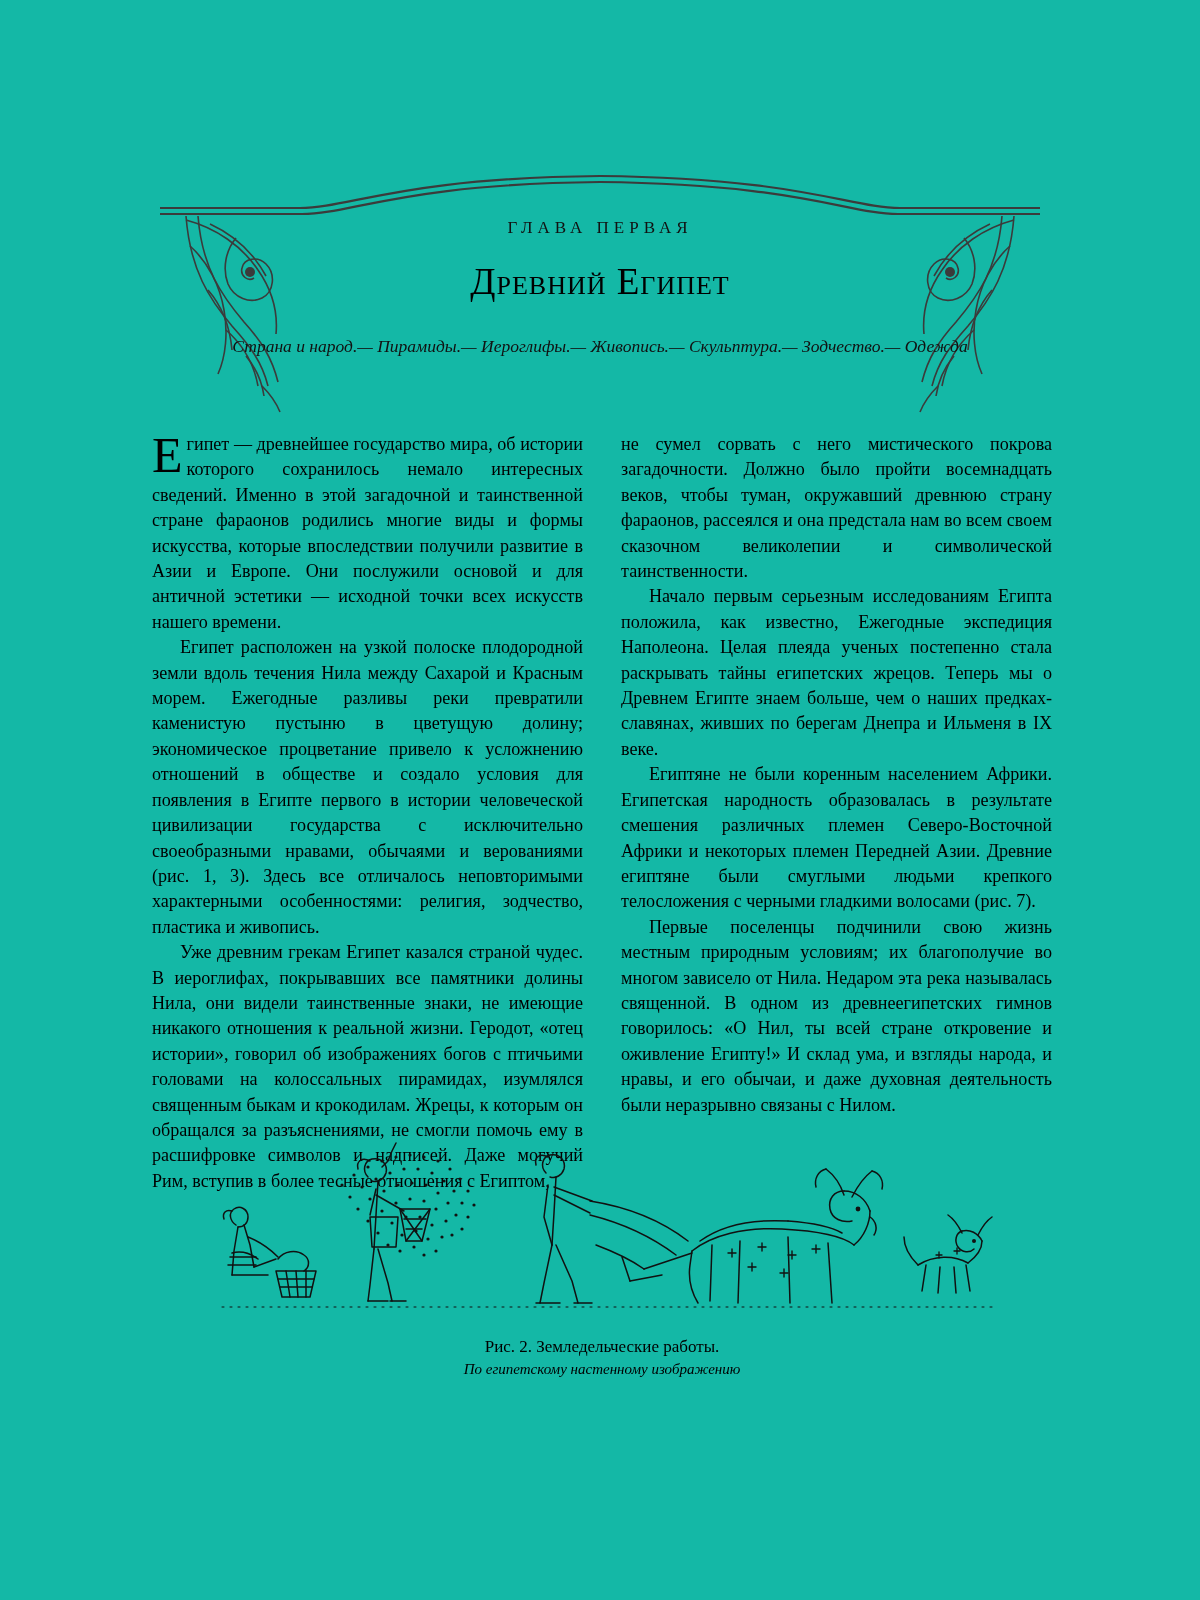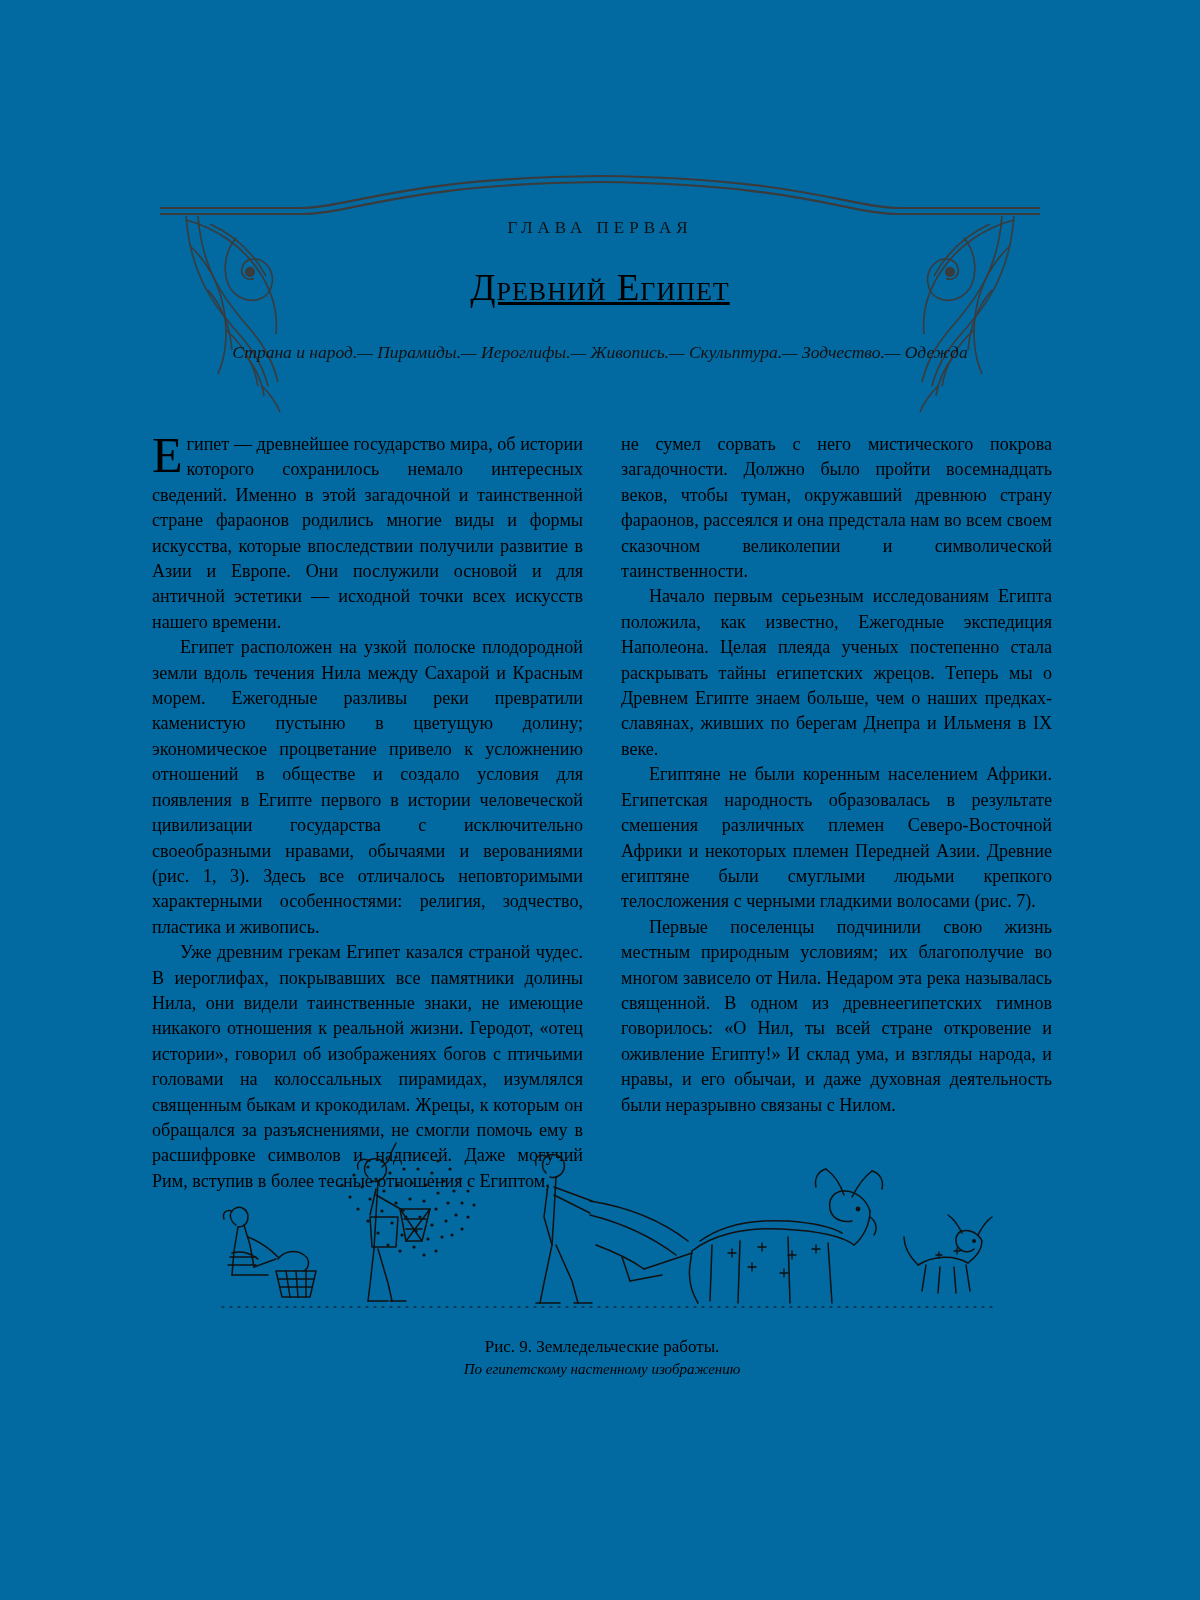--- a/index.html
+++ b/index.html
@@ -4,21 +4,21 @@
 <style>
   html, body {
     margin: 0;
     padding: 0;
     background: #ffffff;
   }
   .page {
     position: relative;
     width: 1200px;
     height: 1600px;
-    background: #0369a1;
+    background: #14b8a6;
     font-family: "Liberation Serif", serif;
     color: #000000;
     overflow: hidden;
   }
 
   
   .header-area {
     position: absolute;
     left: 150px;
     top: 150px;
@@ -42,27 +42,26 @@
   .chapter-label {
     margin-top: 68px;
     font-size: 17px;
     letter-spacing: 5px;
     font-variant: small-caps;
     text-transform: uppercase;
     font-family: "Liberation Serif", serif;
     color: #111;
   }
   .chapter-title {
-    margin-top: 28px;
+    margin-top: 22px;
     font-size: 37px;
     font-variant: small-caps;
     letter-spacing: 1px;
     color: #000;
     font-family: "Liberation Serif", serif;
-    text-decoration: underline;
   }
   .chapter-subtitle {
     margin-top: 30px;
     font-style: italic;
     font-size: 17.5px;
     line-height: 1.5;
     color: #111;
   }
 
   
@@ -340,17 +339,17 @@
         <path d="M726,140 C718,132 712,122 712,112"></path>
         <g stroke-width="1.3">
           <path d="M744,130 L750,130 M747,127 L747,133"></path>
           <path d="M762,126 L768,126 M765,123 L765,129"></path>
         </g>
 
         <path d="M30,182 L800,182" stroke-width="1" stroke-dasharray="2 6"></path>
       </g>
     </svg>
 
-    <div class="fig-caption">Рис. 9. Земледельческие работы.</div>
+    <div class="fig-caption">Рис. 2. Земледельческие работы.</div>
     <div class="fig-subcaption">По египетскому настенному изображению</div>
   </div>
 
 </div>
 
 </body></html>

